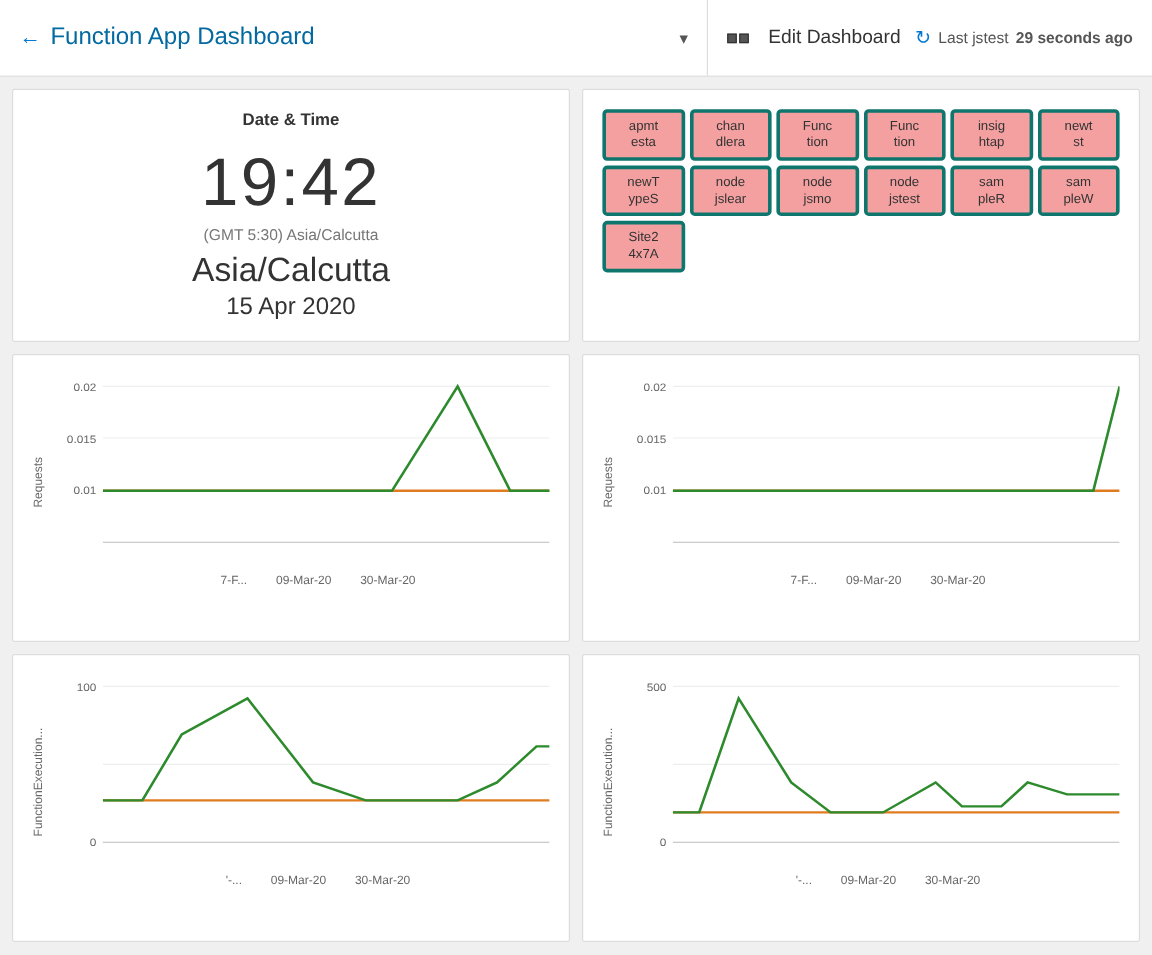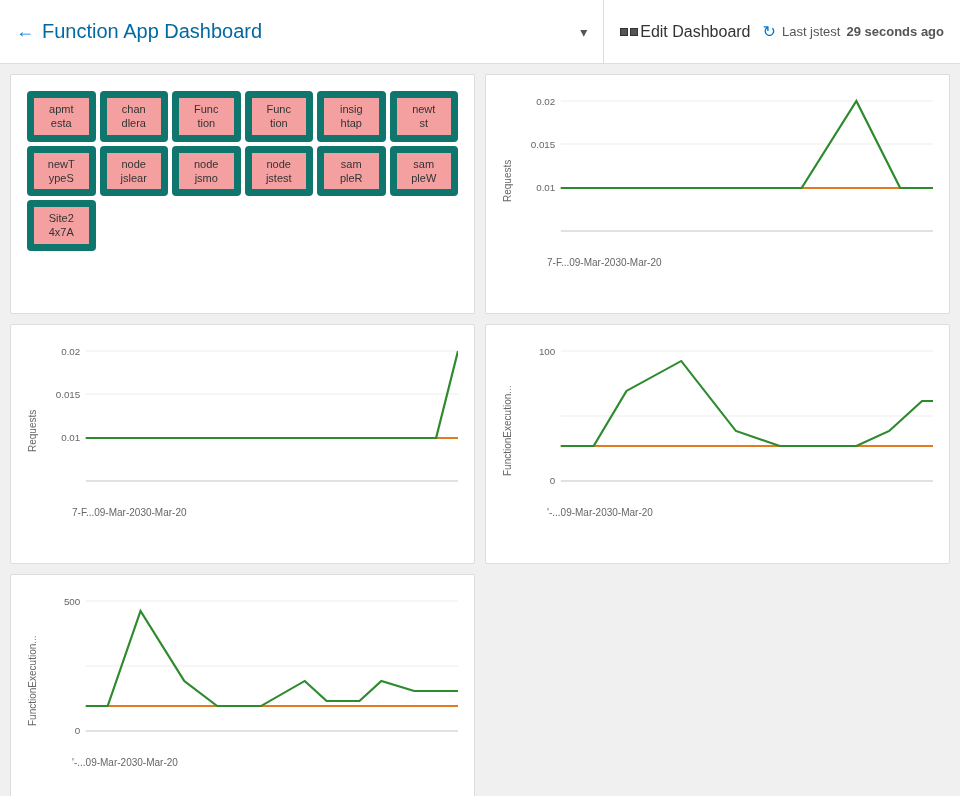--- a/index.html
+++ b/index.html
@@ -45,21 +45,21 @@
     .edit-section {
       display: flex;
       align-items: center;
       gap: 12px;
       padding-left: 16px;
     }
 
     .edit-dashboard-btn {
       display: flex;
       align-items: center;
-      gap: 2px;
+      gap: 16px;
       background: none;
       border: none;
       font-size: 16px;
       color: #333;
       cursor: pointer;
       font-weight: 500;
     }
 
     .edit-icon {
       display: flex;
@@ -151,21 +151,21 @@
     }
 
     .monitors-grid {
       display: grid;
       grid-template-columns: repeat(6, 1fr);
       gap: 4px;
     }
 
     .monitor-tag {
       background: #f4a0a0;
-      border: 7px solid #0f766e;
+      border: 3px solid #0f766e;
       border-radius: 4px;
       padding: 4px 6px;
       font-size: 11px;
       color: #333;
       text-align: center;
       line-height: 1.3;
     }
 
     
     .chart-card {
@@ -193,25 +193,26 @@
       position: relative;
     }
 
     .chart-svg {
       width: 100%;
       height: 160px;
     }
 
     .x-labels {
       display: flex;
-      justify-content: flex-start;
+      justify-content: center;
       font-size: 10px;
       color: #666;
       margin-top: 2px;
       padding-left: 30px;
+      gap: 24px;
     }
   </style>
 </head>
 <body>
 
 <div class="top-bar">
   <div class="dashboard-title-area">
     <span class="back-arrow">←</span>
     <span class="dashboard-title">Function App Dashboard</span>
     <span class="dropdown-arrow">▾</span>
@@ -227,20 +228,27 @@
     <div class="last-updated">
       <span class="refresh-icon">↻</span>
       <span>Last jstest</span>
       <strong>29 seconds ago</strong>
     </div>
   </div>
 </div>
 
 <div class="main-content">
 
+  <div class="card datetime-card">
+    <div class="card-title">Date &amp; Time</div>
+    <div class="time-display">19:42</div>
+    <div class="timezone-sub">(GMT 5:30) Asia/Calcutta</div>
+    <div class="timezone-main">Asia/Calcutta</div>
+    <div class="date-display">15 Apr 2020</div>
+  </div>
 
   <div class="card monitors-card">
     <div class="monitors-grid">
       <div class="monitor-tag">apmt<br>esta</div>
       <div class="monitor-tag">chan<br>dlera</div>
       <div class="monitor-tag">Func<br>tion</div>
       <div class="monitor-tag">Func<br>tion</div>
       <div class="monitor-tag">insig<br>htap</div>
       <div class="monitor-tag">newt<br>st</div>
       <div class="monitor-tag">newT<br>ypeS</div>

